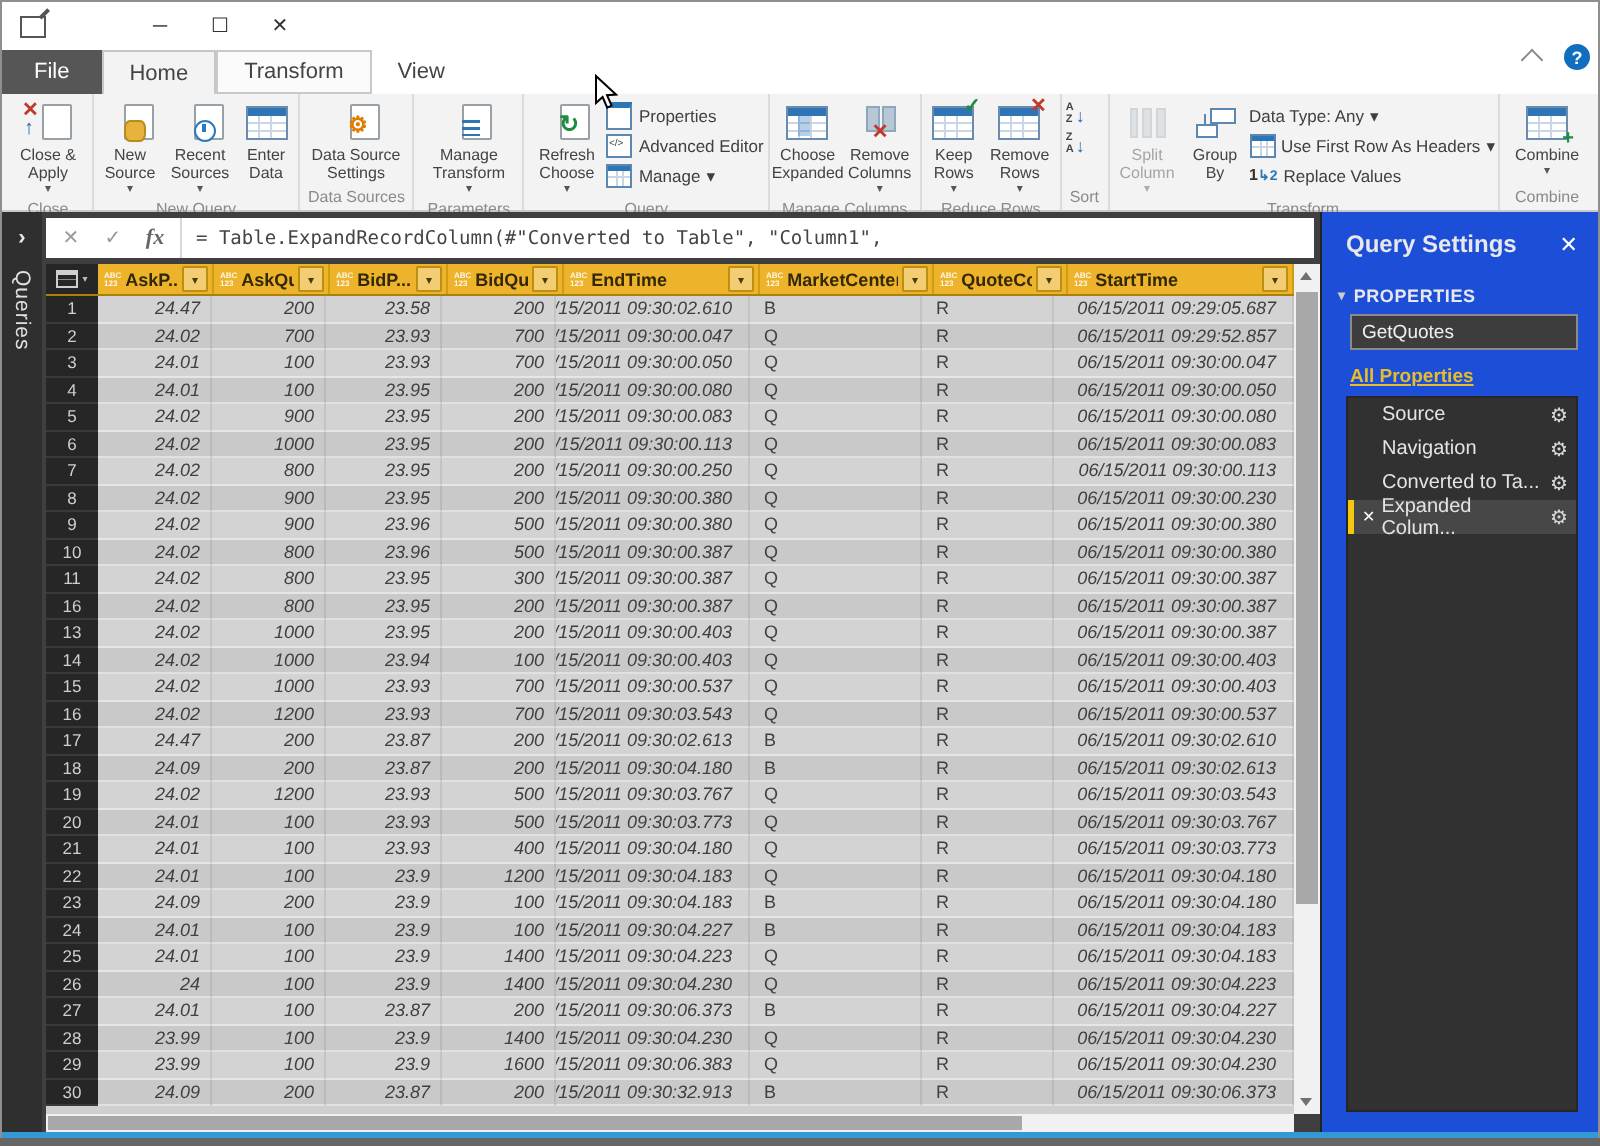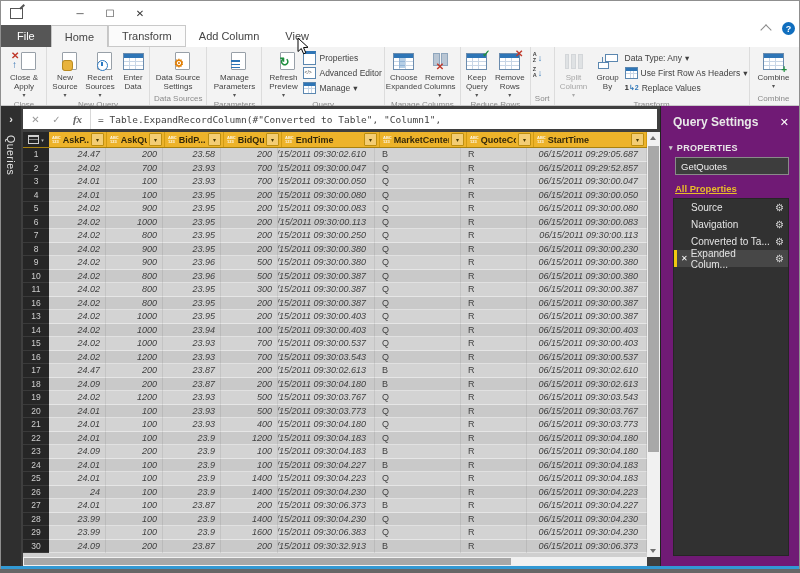--- a/index.html
+++ b/index.html
@@ -112,21 +112,21 @@
   .dt{justify-content:flex-end;padding-right:8px;font-style:italic;}
   .txt{justify-content:flex-start;padding-left:7px;}
   
   .vscroll{position:absolute;top:0;right:0;bottom:9px;width:13px;background:#f1f1f1;}
   .vthumb{position:absolute;left:1px;right:1px;top:14px;height:72%;background:#a8a8a8;}
   .tri-up{position:absolute;top:4px;left:3px;width:0;height:0;border-left:3.5px solid rgba(0,0,0,0);border-right:3.5px solid rgba(0,0,0,0);border-bottom:4px solid #707070;}
   .tri-dn{position:absolute;bottom:4px;left:3px;width:0;height:0;border-left:3.5px solid rgba(0,0,0,0);border-right:3.5px solid rgba(0,0,0,0);border-top:4px solid #707070;}
   .hscroll{position:absolute;left:0;right:13px;bottom:0;height:9px;background:#f1f1f1;}
   .hthumb{position:absolute;top:1px;bottom:1px;left:1px;width:78%;background:#a8a8a8;}
   
-  .settings{width:138px;background:#701a75;flex:none;display:flex;flex-direction:column;color:#e8e8e8;border-left:1px solid #222;}
+  .settings{width:138px;background:#1d4ed8;flex:none;display:flex;flex-direction:column;color:#e8e8e8;border-left:1px solid #222;}
   .qs-head{display:flex;align-items:center;justify-content:space-between;padding:9px 10px 8px 12px;}
   .qs-title{font-size:12px;font-weight:bold;}
   .qs-x{font-size:11px;color:#fff;}
   .sect{font-size:9px;font-weight:bold;letter-spacing:.3px;padding:6px 12px 4px 8px;display:flex;align-items:center;gap:4px;}
   .sect .tri{font-size:7px;color:#ccc;}
   .fldlbl{font-size:9.5px;color:#dcdcdc;padding:2px 12px 3px 14px;}
   .nameinput{margin:0 10px 0 14px;background:#3d3d3d;border:1px solid #8a8a8a;height:16px;display:flex;align-items:center;padding-left:5px;font-size:9.5px;color:#f0f0f0;}
   .allprops{margin:8px 12px 2px 14px;font-size:9.5px;color:#e8bd28;text-decoration:underline;font-weight:bold;}
   .stepsbox{margin:2px 10px 10px 12px;border:1px solid #262626;background:#313131;flex:1;display:flex;flex-direction:column;overflow:hidden;}
   .step{height:17px;display:flex;align-items:center;font-size:10px;color:#e4e4e4;padding-left:17px;position:relative;flex:none;}
@@ -155,21 +155,20 @@
   </div>
   <div class="ribbon-mini">
     <span class="chev-up"></span>
     <span class="help">?</span>
   </div>
 
   <div class="tabrow">
     <div class="ftab">File</div>
     <div class="rtab active">Home</div>
     <div class="rtab hover">Transform</div>
-    <div class="rtab">Add Column</div>
     <div class="rtab">View</div>
     <svg class="cursor-svg" width="12" height="18" viewBox="0 0 12 18">
         <path d="M1 1 L1 14.5 L4.3 11.5 L6.6 16.8 L8.8 15.8 L6.5 10.6 L11 10.3 Z" fill="#fff" stroke="#000" stroke-width="1"></path>
       </svg>
   </div>
 
   <div class="ribbon">
     <div class="rgroup">
       <div class="rbody">
         <div class="bigbtn" style="width:40px">
@@ -236,37 +235,37 @@
 
     <div class="rgroup">
       <div class="rbody">
         <div class="bigbtn" style="width:50px">
           <span class="ic">
               <span class="ic-wrap">
                 <span class="pg"></span>
                 <span class="params"></span>
               </span>
             </span>
-          <span>Manage Parameters</span>
+          <span>Manage Transform</span>
             <span class="dd">▾</span>
         </div>
       </div>
       <div class="glabel">Parameters</div>
     </div>
 
     <div class="rgroup">
       <div class="rbody">
         <div class="bigbtn" style="width:38px">
           <span class="ic">
               <span class="ic-wrap">
                 <span class="pg"></span>
                 <span class="refr">↻</span>
               </span>
             </span>
-          <span>Refresh Preview</span>
+          <span>Refresh Choose</span>
             <span class="dd">▾</span>
         </div>
         <div class="smallcol">
           <div class="smallbtn">
               <span class="sic props"></span>
               <span>Properties</span>
             </div>
           <div class="smallbtn">
               <span class="sic code"></span>
               <span>Advanced Editor</span>
@@ -305,21 +304,21 @@
     </div>
 
     <div class="rgroup">
       <div class="rbody">
         <div class="bigbtn" style="width:28px">
           <span class="ic">
               <span class="tblic">
                 <span class="mark grn">✓</span>
               </span>
             </span>
-          <span>Keep Query</span>
+          <span>Keep Rows</span>
             <span class="dd">▾</span>
         </div>
         <div class="bigbtn" style="width:36px">
           <span class="ic">
               <span class="tblic">
                 <span class="mark red">✕</span>
               </span>
             </span>
           <span>Remove Rows</span>
             <span class="dd">▾</span>

